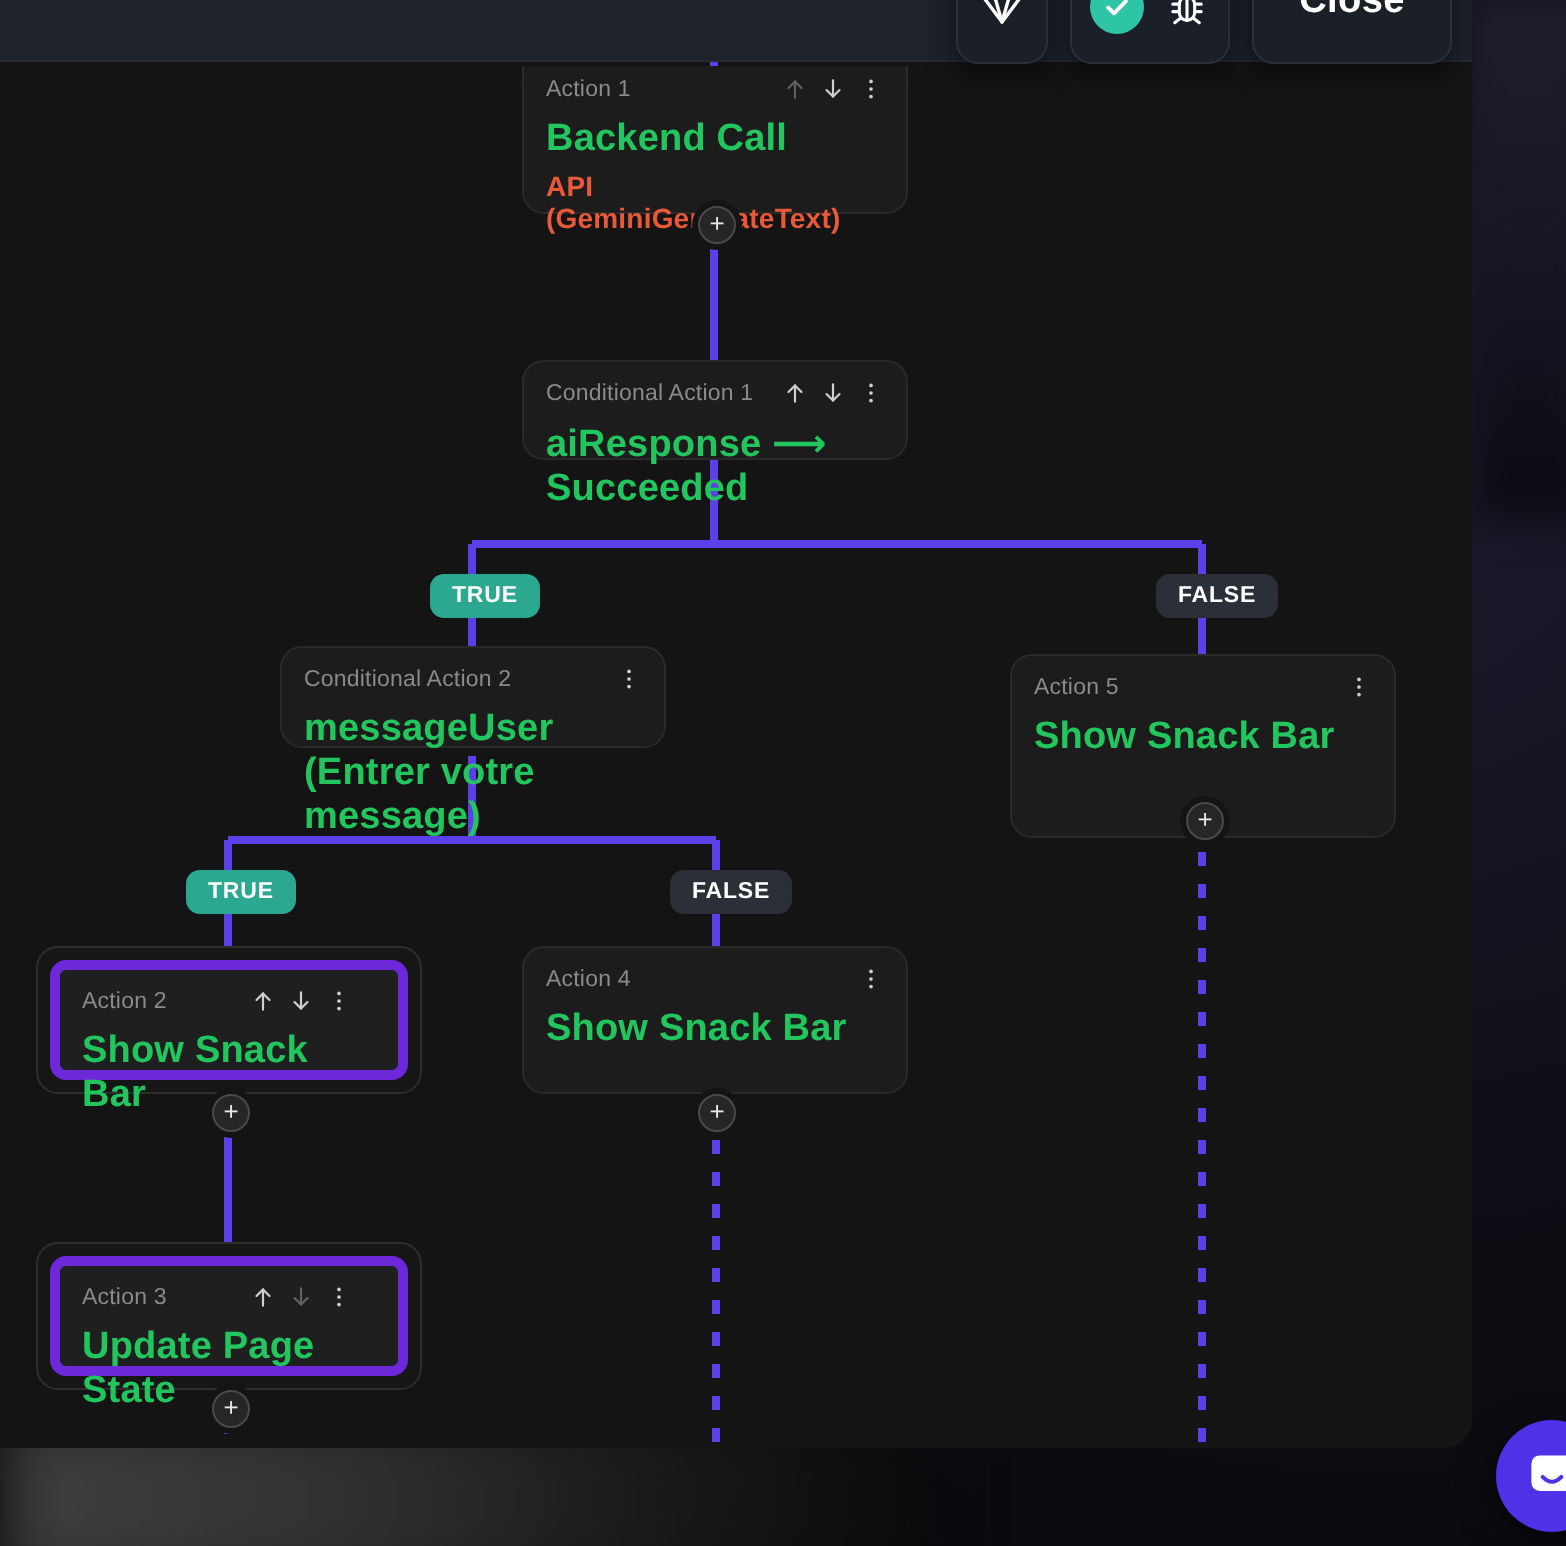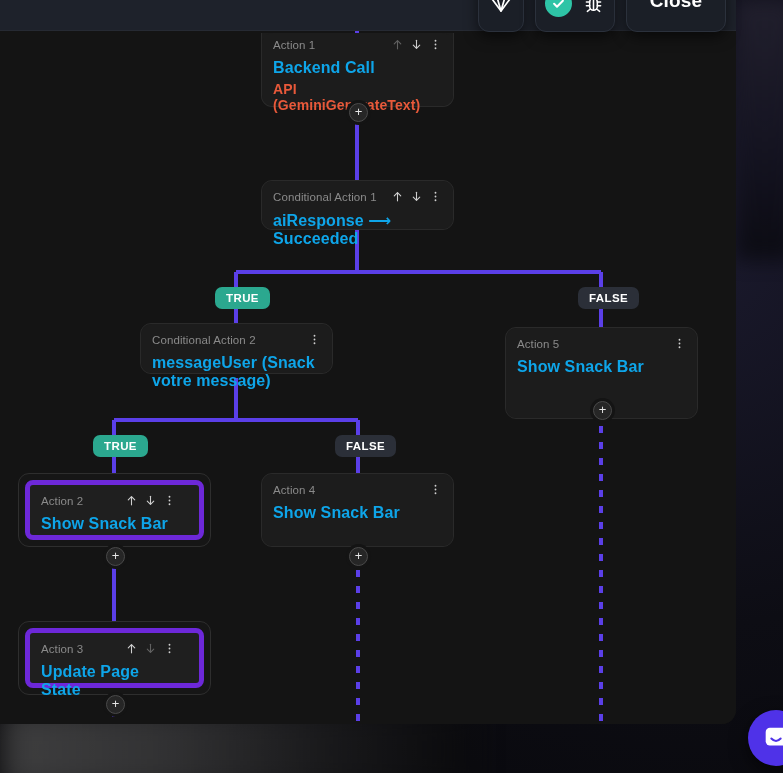--- a/index.html
+++ b/index.html
@@ -97,21 +97,21 @@
   .node-plain{
     box-sizing:border-box;width:100%;height:100%;
     background:#1c1c1c;border-radius:11px;
     padding:9px 11px 0 11px;
   }
   .node-head{display:flex;align-items:flex-start;justify-content:space-between;}
   .node-label{
     font-size:11.5px;color:#8a8a8a;letter-spacing:.1px;line-height:14px;
   }
   .node-title{
-    font-size:16px;font-weight:700;color:#0ea5e9;margin-top:7px;letter-spacing:.1px;
+    font-size:19px;font-weight:700;color:#22c55e;margin-top:7px;letter-spacing:.1px;
   }
   .node-sub{
     font-size:14px;font-weight:700;color:#e8593a;margin-top:4px;letter-spacing:.1px;
   }
   .icons{display:flex;align-items:center;gap:6px;margin-top:0px;}
   .ic{display:block;}
   .ic.dim{opacity:.38;}
 
   
   .badge{
@@ -254,21 +254,21 @@
           <div class="node-head">
             <div class="node-label">Conditional Action 2</div>
             <div class="icons">
               <svg class="ic" width="13" height="13" viewBox="0 0 24 24" fill="#cfcfcf">
                   <circle cx="12" cy="5" r="1.7"></circle>
                   <circle cx="12" cy="12" r="1.7"></circle>
                   <circle cx="12" cy="19" r="1.7"></circle>
                 </svg>
             </div>
           </div>
-          <div class="node-title">messageUser (Snack votre message)</div>
+          <div class="node-title">messageUser (Entrer votre message)</div>
         </div>
       </div>
 
       <div class="badge true" style="left:93px;top:404px;">
         <span>TRUE</span>
       </div>
       <div class="badge false" style="left:335px;top:404px;">
         <span>FALSE</span>
       </div>
 

